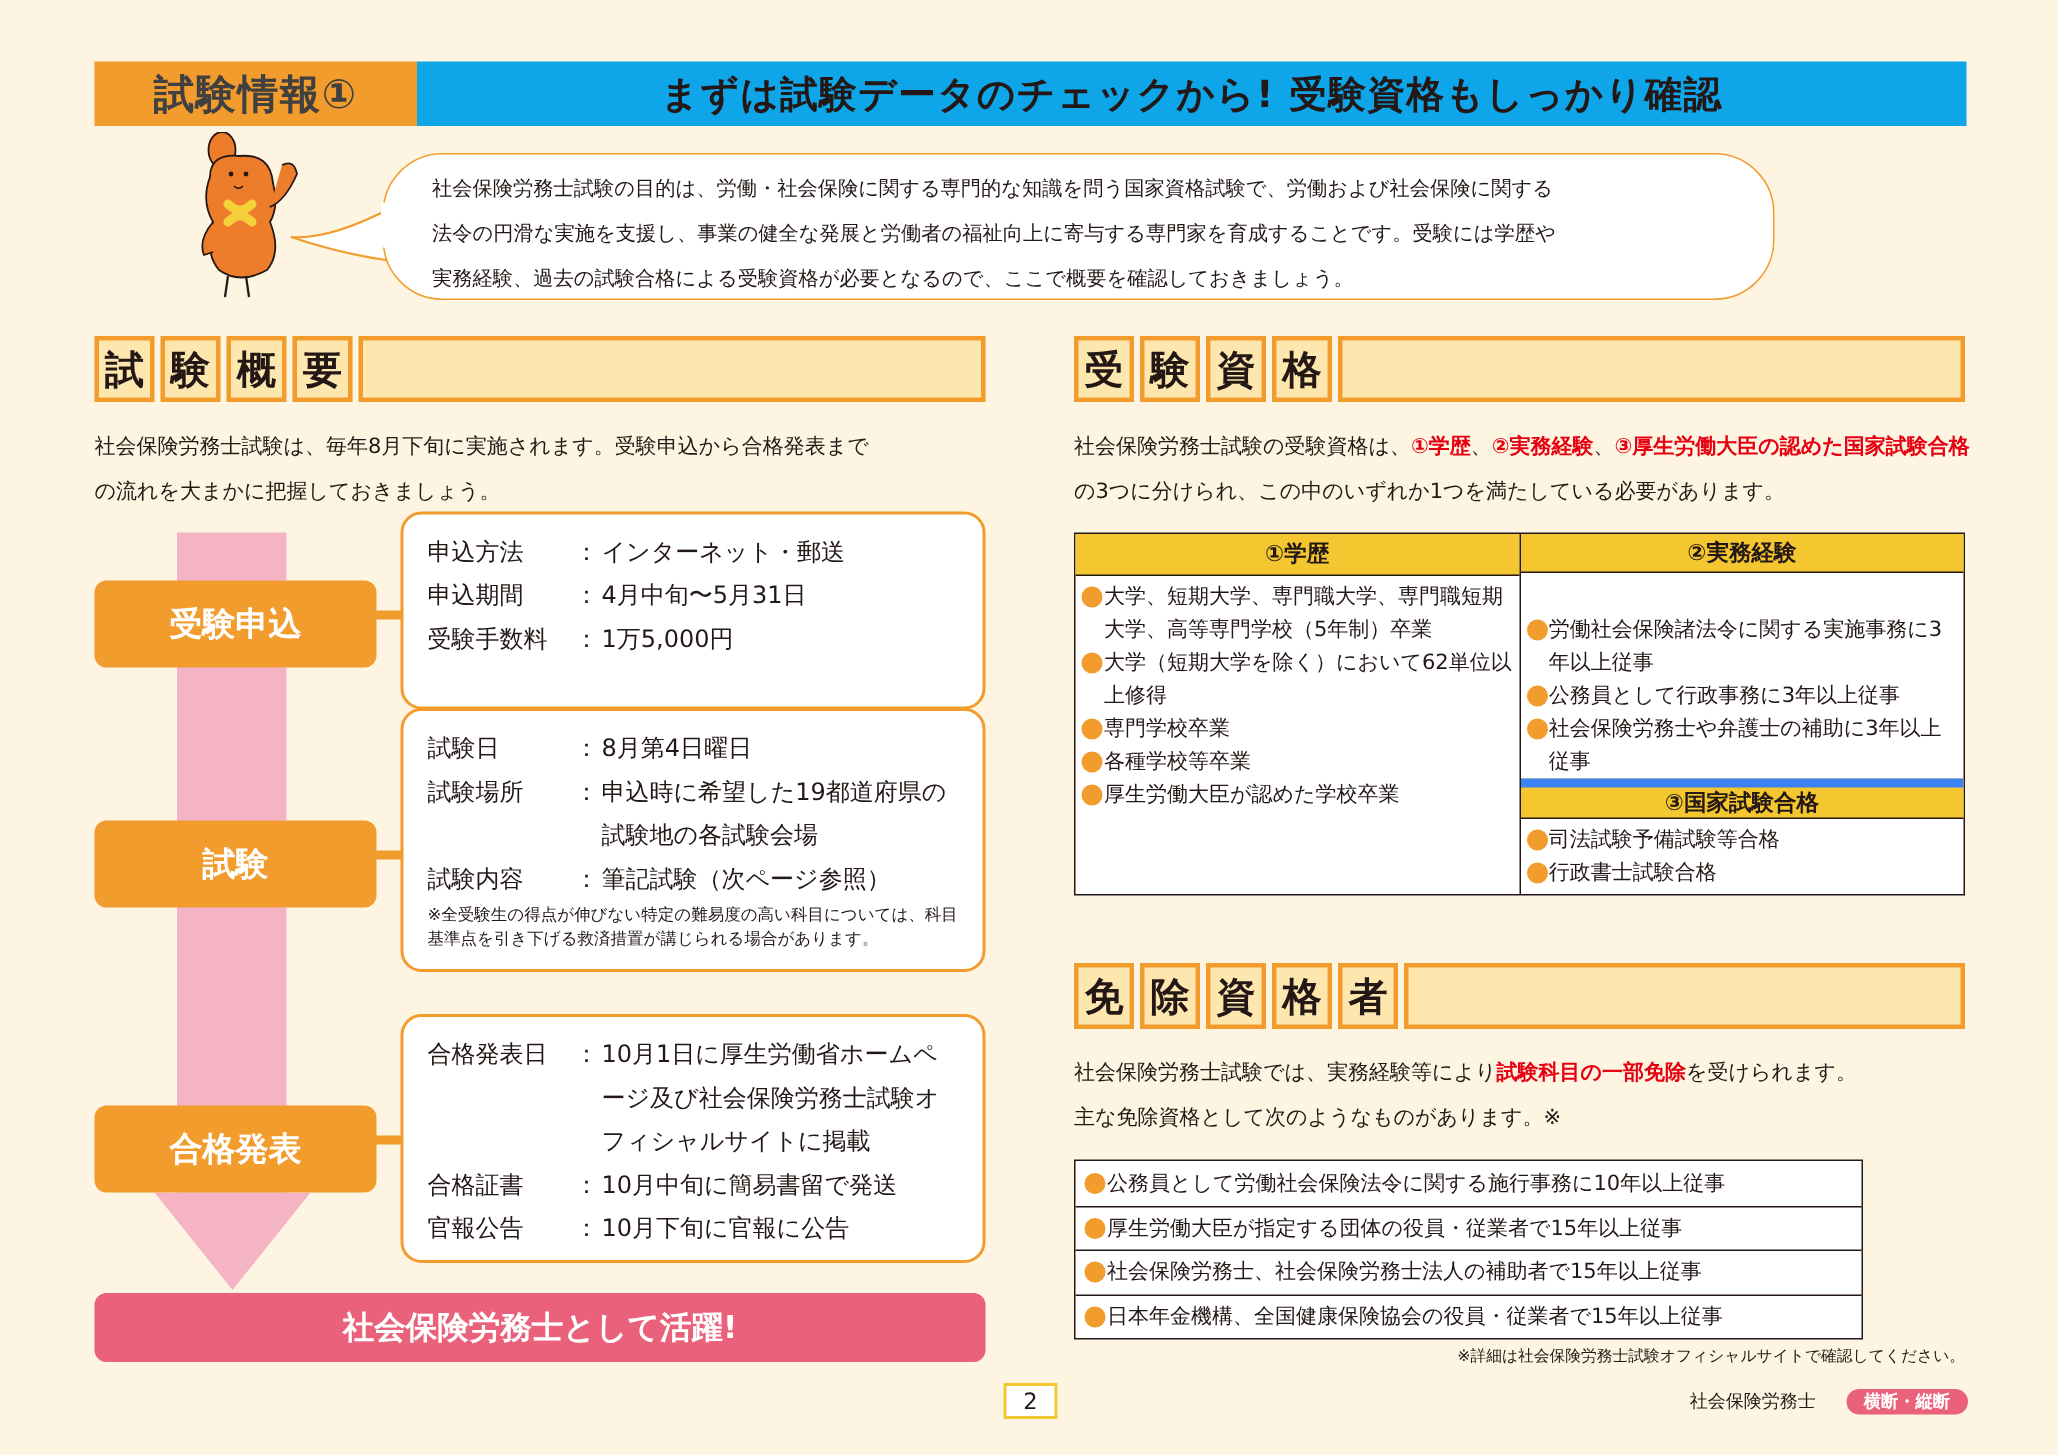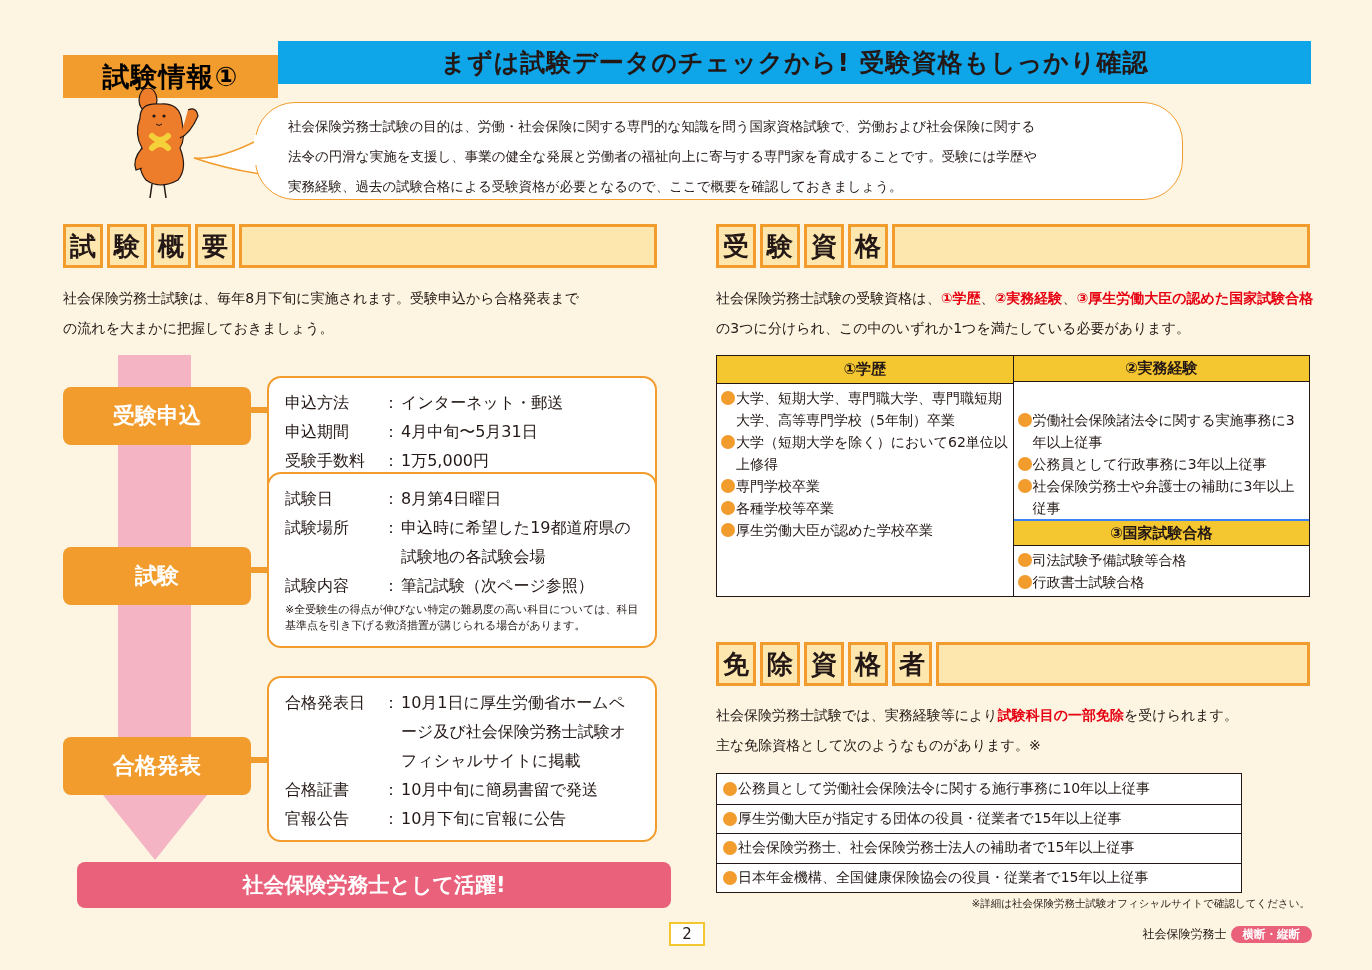--- a/index.html
+++ b/index.html
@@ -8,22 +8,22 @@
     background: #fdf5e1;
     font-family: "DejaVu Sans", "Liberation Sans", sans-serif;
     color: #231815;
     position: relative;
     overflow: hidden;
   }
   .abs { position: absolute; }
 
   
   .hdr-left {
-    left: 63px; top: 55px; width: 215px; height: 43px;
-    background: #f29c2e; color: #000000;
+    left: 63px; top: 41px; width: 215px; height: 43px;
+    background: #f29c2e; color: #404040;
     font-size: 27px; font-weight: bold;
     display: flex; align-items: center; justify-content: center;
     letter-spacing: 1px;
   }
   .hdr-right {
     left: 278px; top: 41px; width: 1033px; height: 43px;
     background: #0ea5e9; color: #231815;
     font-size: 25px; font-weight: bold;
     display: flex; align-items: center; justify-content: center;
     letter-spacing: 1px;
@@ -75,57 +75,57 @@
     background: #fff; border: 2.5px solid #f29c2e; border-radius: 14px;
     padding: 10px 14px 6px 16px;
   }
   .kv { display: flex; font-size: 16px; line-height: 29px; }
   .kv .k { width: 98px; flex-shrink: 0; }
   .kv .sep { width: 18px; flex-shrink: 0; }
   .kv .v { flex: 1; }
   .note { font-size: 11px; line-height: 16px; margin-top: 2px; }
 
   .final-banner {
-    left: 77px; top: 862px; width: 594px; height: 46px;
+    left: 63px; top: 862px; width: 594px; height: 46px;
     background: #e9617a; color: #fff; border-radius: 8px;
     font-size: 21px; font-weight: bold;
     display: flex; align-items: center; justify-content: center; text-align: center;
   }
 
   
   .qtable { left: 716px; top: 355px; width: 594px; height: 242px; border: 1px solid #231815; background: #fff; display: flex; }
   .qcol { flex: 1; display: flex; flex-direction: column; }
   .qcol + .qcol { border-left: 1px solid #231815; }
   .qhead {
     height: 28px; background: #f4c630; font-weight: bold; font-size: 15px;
     display: flex; align-items: center; justify-content: center;
     border-bottom: 1px solid #231815;
   }
-  .qhead.mid { border-top: 2px solid #3b82f6; }
+  .qhead.mid { border-top: 6px solid #3b82f6; }
   .qbody { padding: 3px 4px; font-size: 14px; line-height: 22px; }
   .bullet-item { display: flex; }
   .dot {
     width: 14px; height: 14px; border-radius: 50%; background: #f29c2e;
     flex-shrink: 0; margin-top: 4px; margin-right: 1px;
   }
 
   
   .exlist { left: 716px; top: 773px; width: 526px; border: 1px solid #231815; background: #fff; }
   .exrow { height: 29.5px; display: flex; align-items: center; padding-left: 6px; font-size: 14px; }
   .exrow + .exrow { border-top: 1px solid #231815; }
   .exrow .dot { margin-top: 0; }
   .exnote { right: 62px; top: 897px; font-size: 10.5px; }
 
   
   .pagenum {
     left: 669px; top: 922px; width: 36px; height: 24px;
     border: 2px solid #f4c630; background: #fff;
     font-size: 15px; display: flex; align-items: center; justify-content: center;
   }
-  .footer-right { right: 60px; top: 926px; display: flex; align-items: center; gap: 4px; font-size: 12px; }
+  .footer-right { right: 60px; top: 926px; display: flex; align-items: center; gap: 20px; font-size: 12px; }
   .footer-badge {
     background: #e9617a; color: #fff; border-radius: 9px;
     padding: 1px 12px; font-size: 11.5px; font-weight: bold;
   }
 </style>
 </head>
 <body>
 
 <div class="abs hdr-left">試験情報①</div>
 <div class="abs hdr-right">まずは試験データのチェックから! 受験資格もしっかり確認</div>
@@ -163,21 +163,21 @@
 <div class="abs para" style="left:63px;top:283px;width:600px;">
   <div>社会保険労務士試験は、毎年8月下旬に実施されます。受験申込から合格発表まで</div>
   <div>の流れを大まかに把握しておきましょう。</div>
 </div>
 
 <div class="abs flow-bar"></div>
 <div class="abs flow-arrow"></div>
 
 <div class="abs flow-label" style="top:387px;">受験申込</div>
 <div class="abs flow-conn" style="top:407px;"></div>
-<div class="abs flow-box" style="top:376px;height:132px;">
+<div class="abs flow-box" style="top:341px;height:132px;">
   <div class="kv">
       <span class="k">申込方法</span>
       <span class="sep">：</span>
       <span class="v">インターネット・郵送</span>
     </div>
   <div class="kv">
       <span class="k">申込期間</span>
       <span class="sep">：</span>
       <span class="v">4月中旬〜5月31日</span>
     </div>

